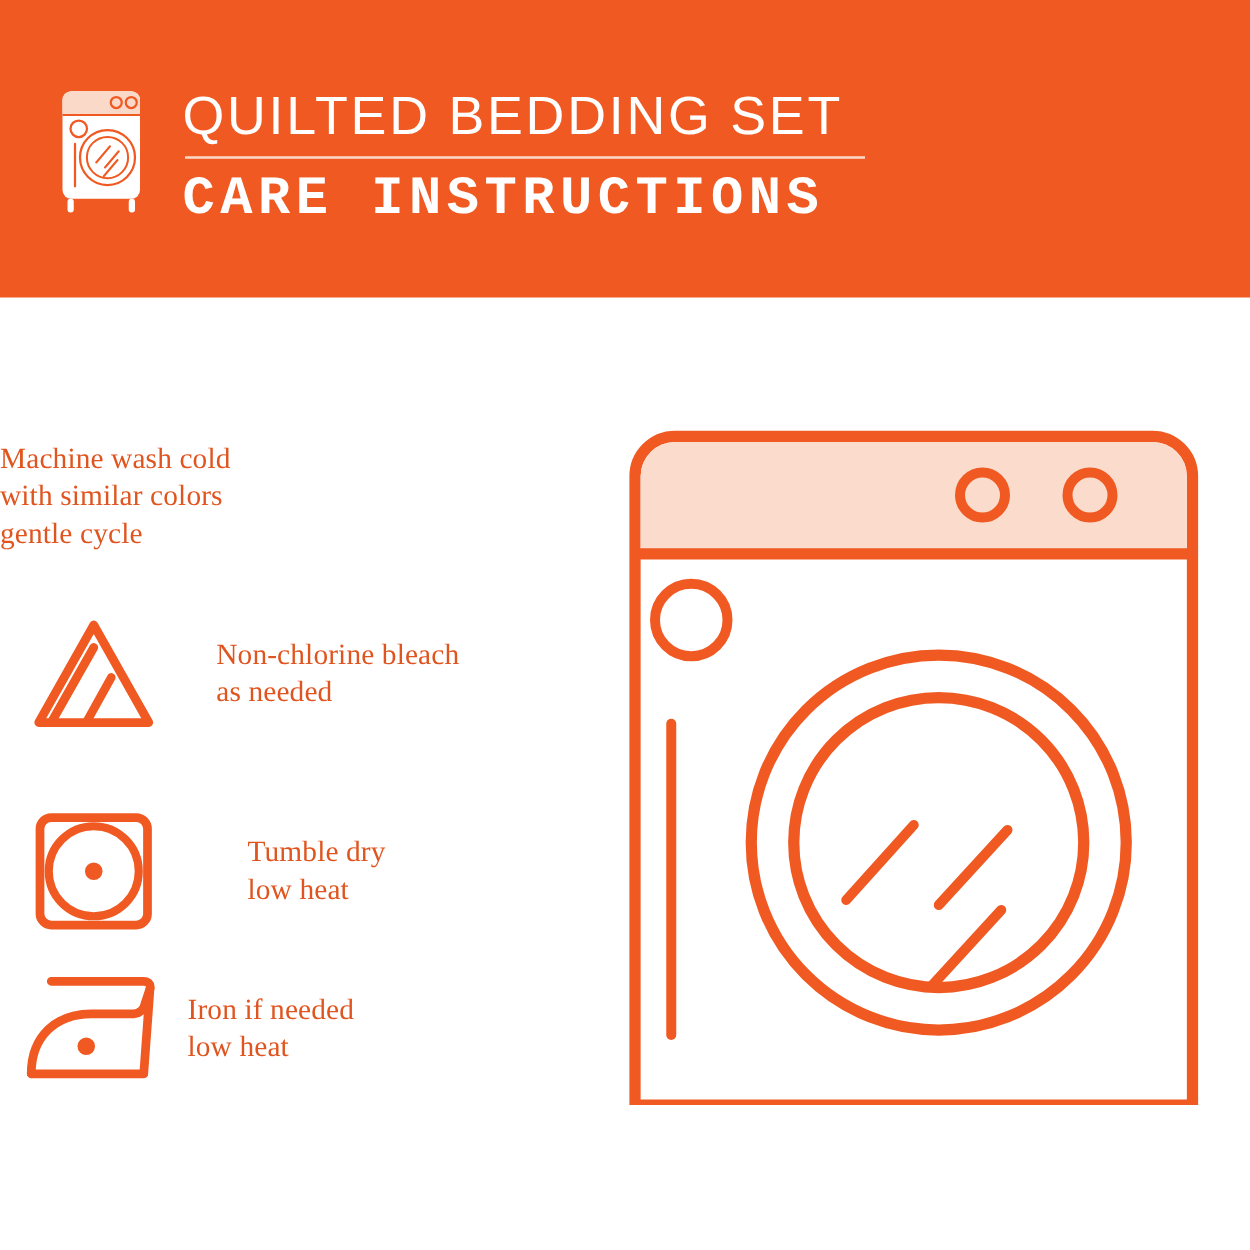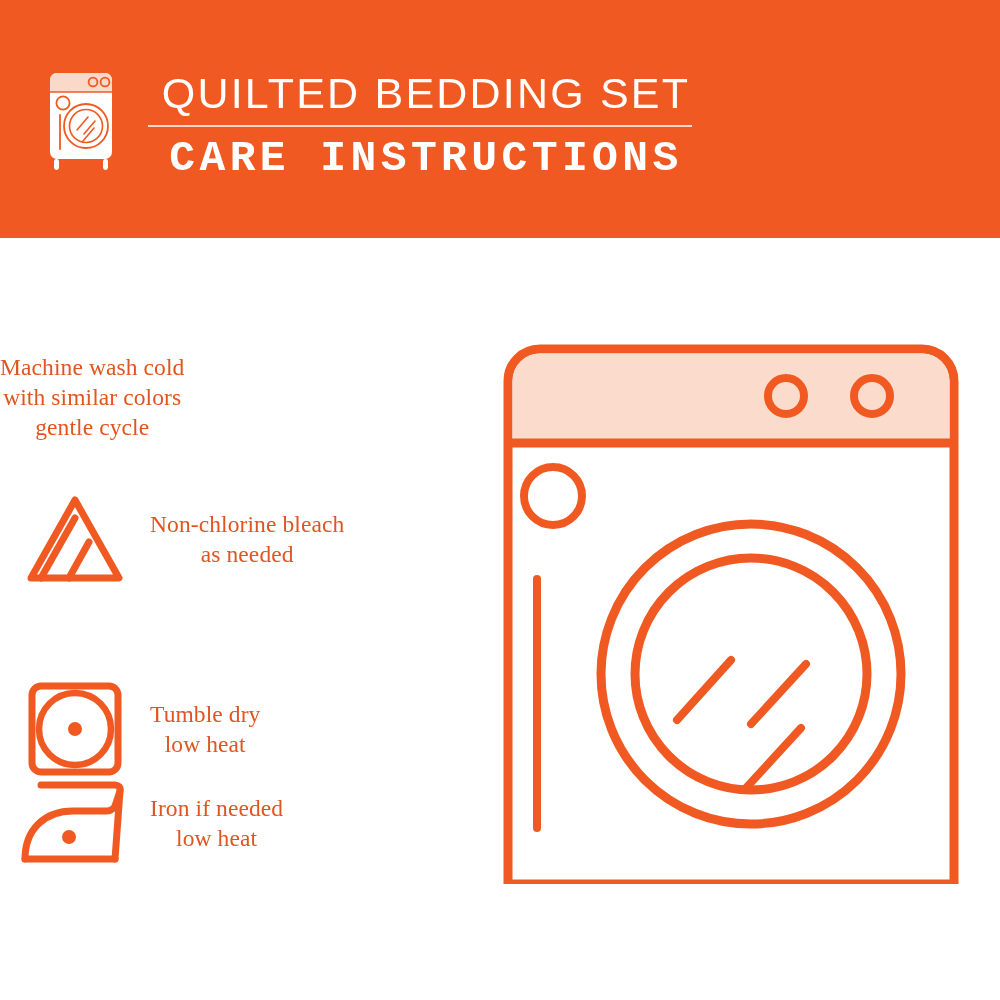--- a/index.html
+++ b/index.html
@@ -11,21 +11,20 @@
   body {
     font-family: "Liberation Sans", sans-serif;
     -webkit-font-smoothing: antialiased;
   }
   #page {
     position: relative;
     width: 1000px;
     height: 884px;
     background: #ffffff;
     overflow: hidden;
-    text-align: center;
   }
 
   
   #header-band {
     position: absolute;
     left: 0;
     top: 0;
     width: 1000px;
     height: 238px;
     background: #F05A22;
@@ -85,22 +84,22 @@
   .care-label {
     color: #E0551F;
     font-size: 23.5px;
     line-height: 30px;
     font-weight: 400;
     letter-spacing: 0.1px;
     font-family: Liberation Serif, serif;
     white-space: pre-line;
   }
   #care-row-0 { top: 342px; height: 110px; }
-  #care-row-1 { top: 484px; height: 110px; }
-  #care-row-2 { top: 670px; height: 118px; }
+  #care-row-1 { top: 484px; height: 110px; gap: 23px; }
+  #care-row-2 { top: 638px; height: 118px; gap: 48px; }
   #care-row-3 { top: 768px; height: 110px; }
 
   
   #machine-illustration {
     position: absolute;
     left: 486px;
     top: 326px;
     width: 490px;
     height: 615px;
   }

